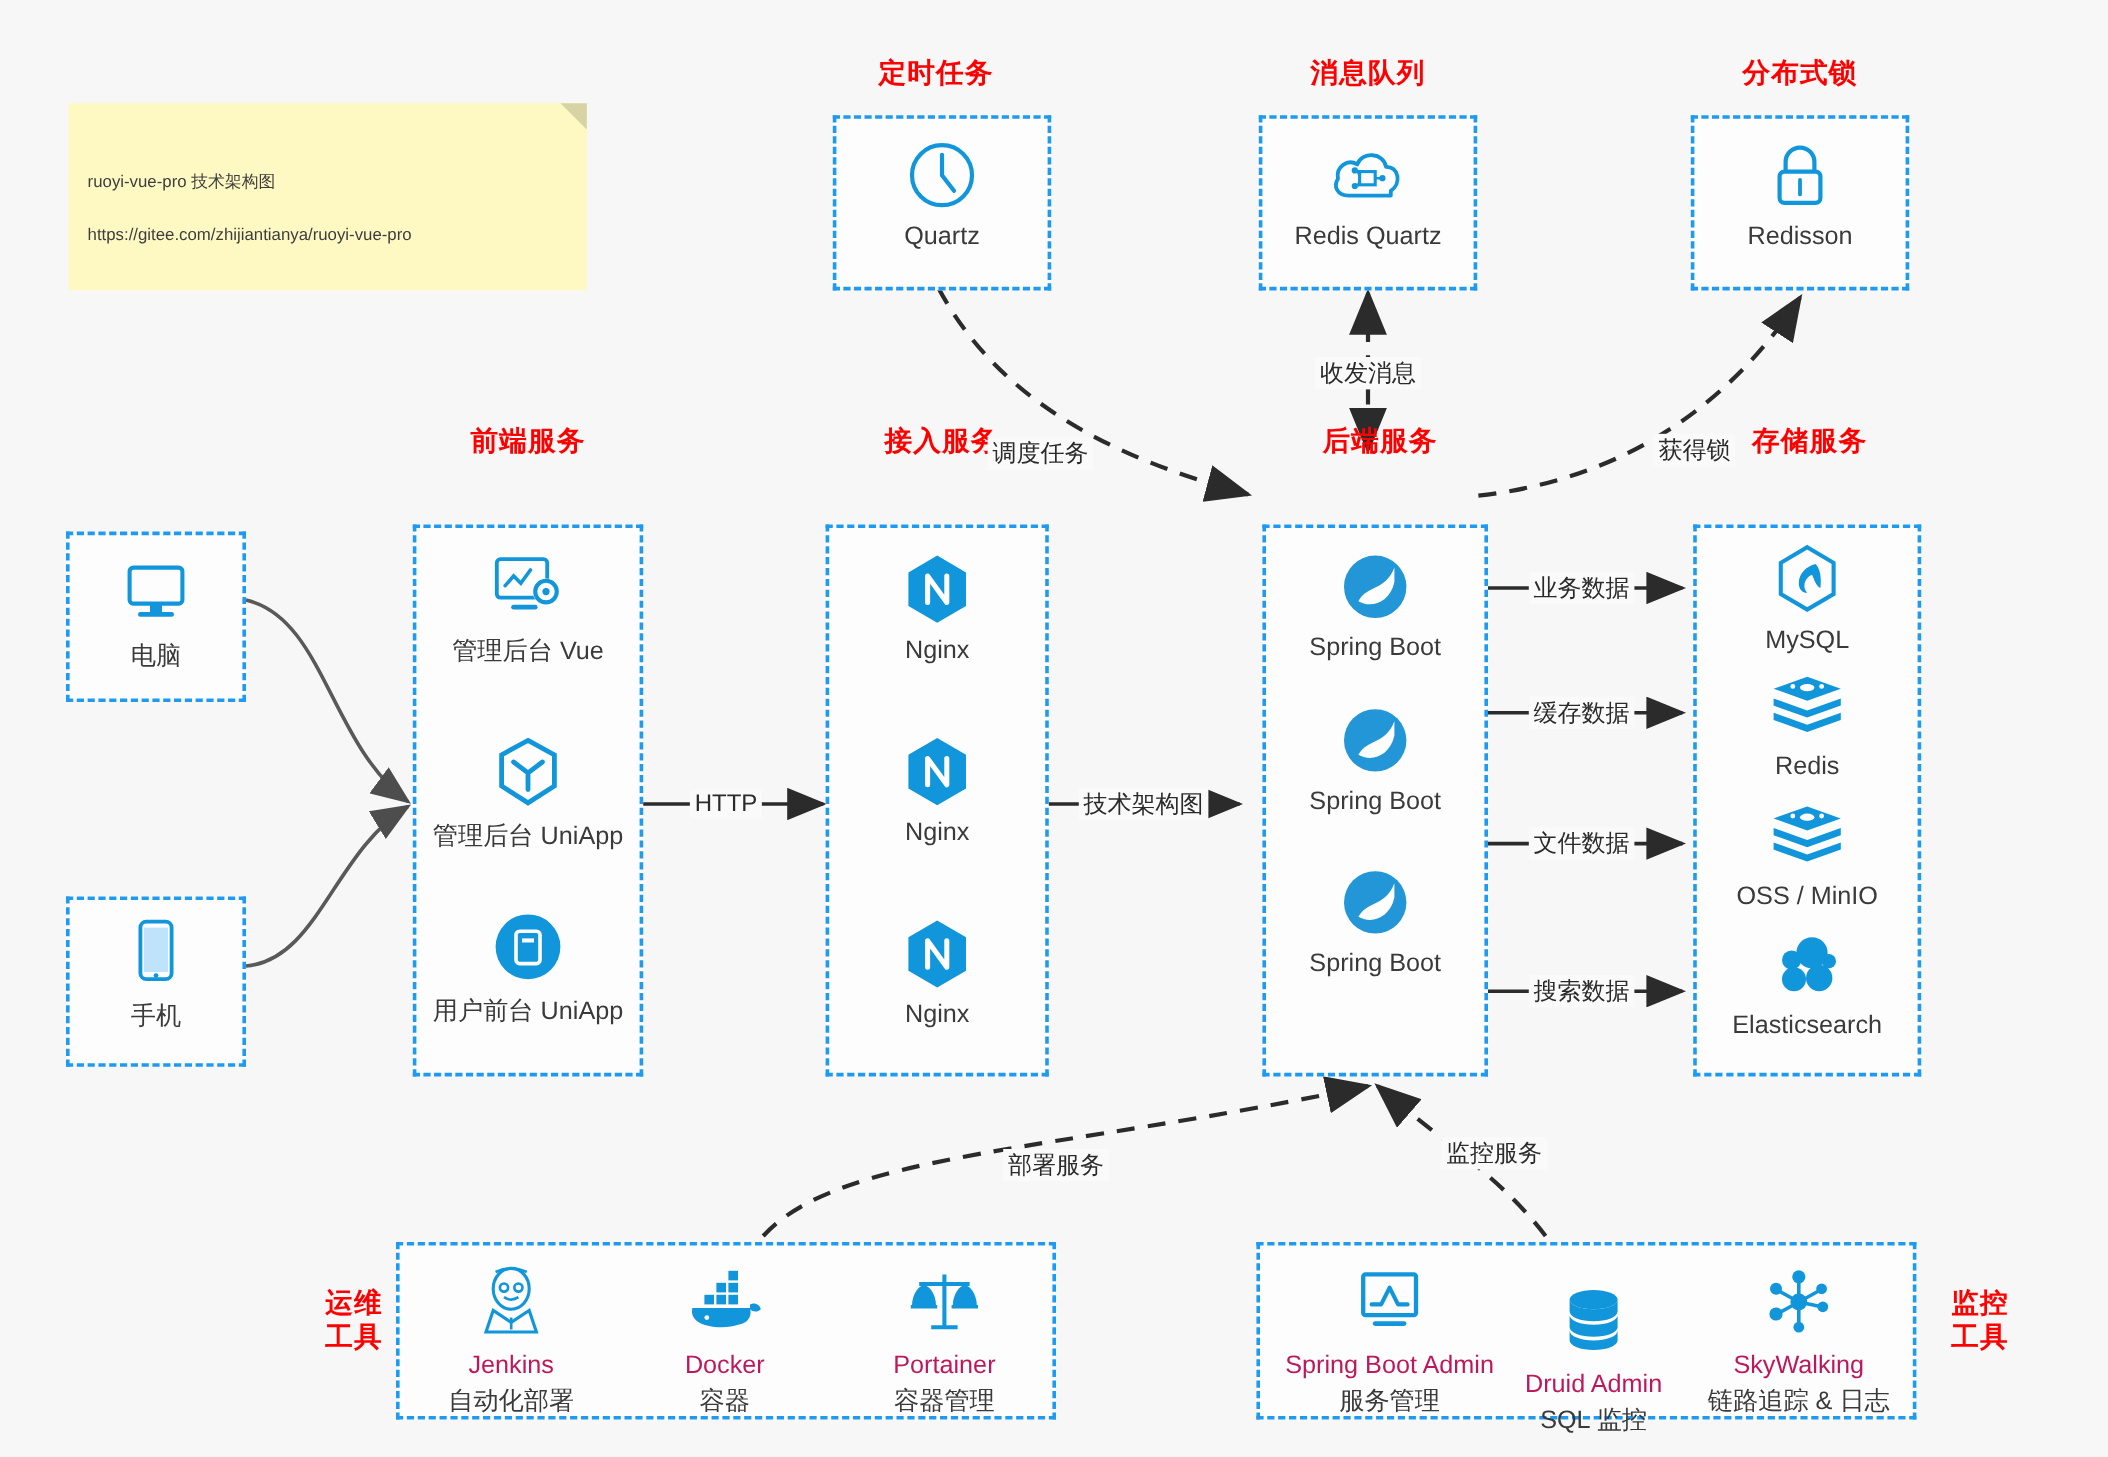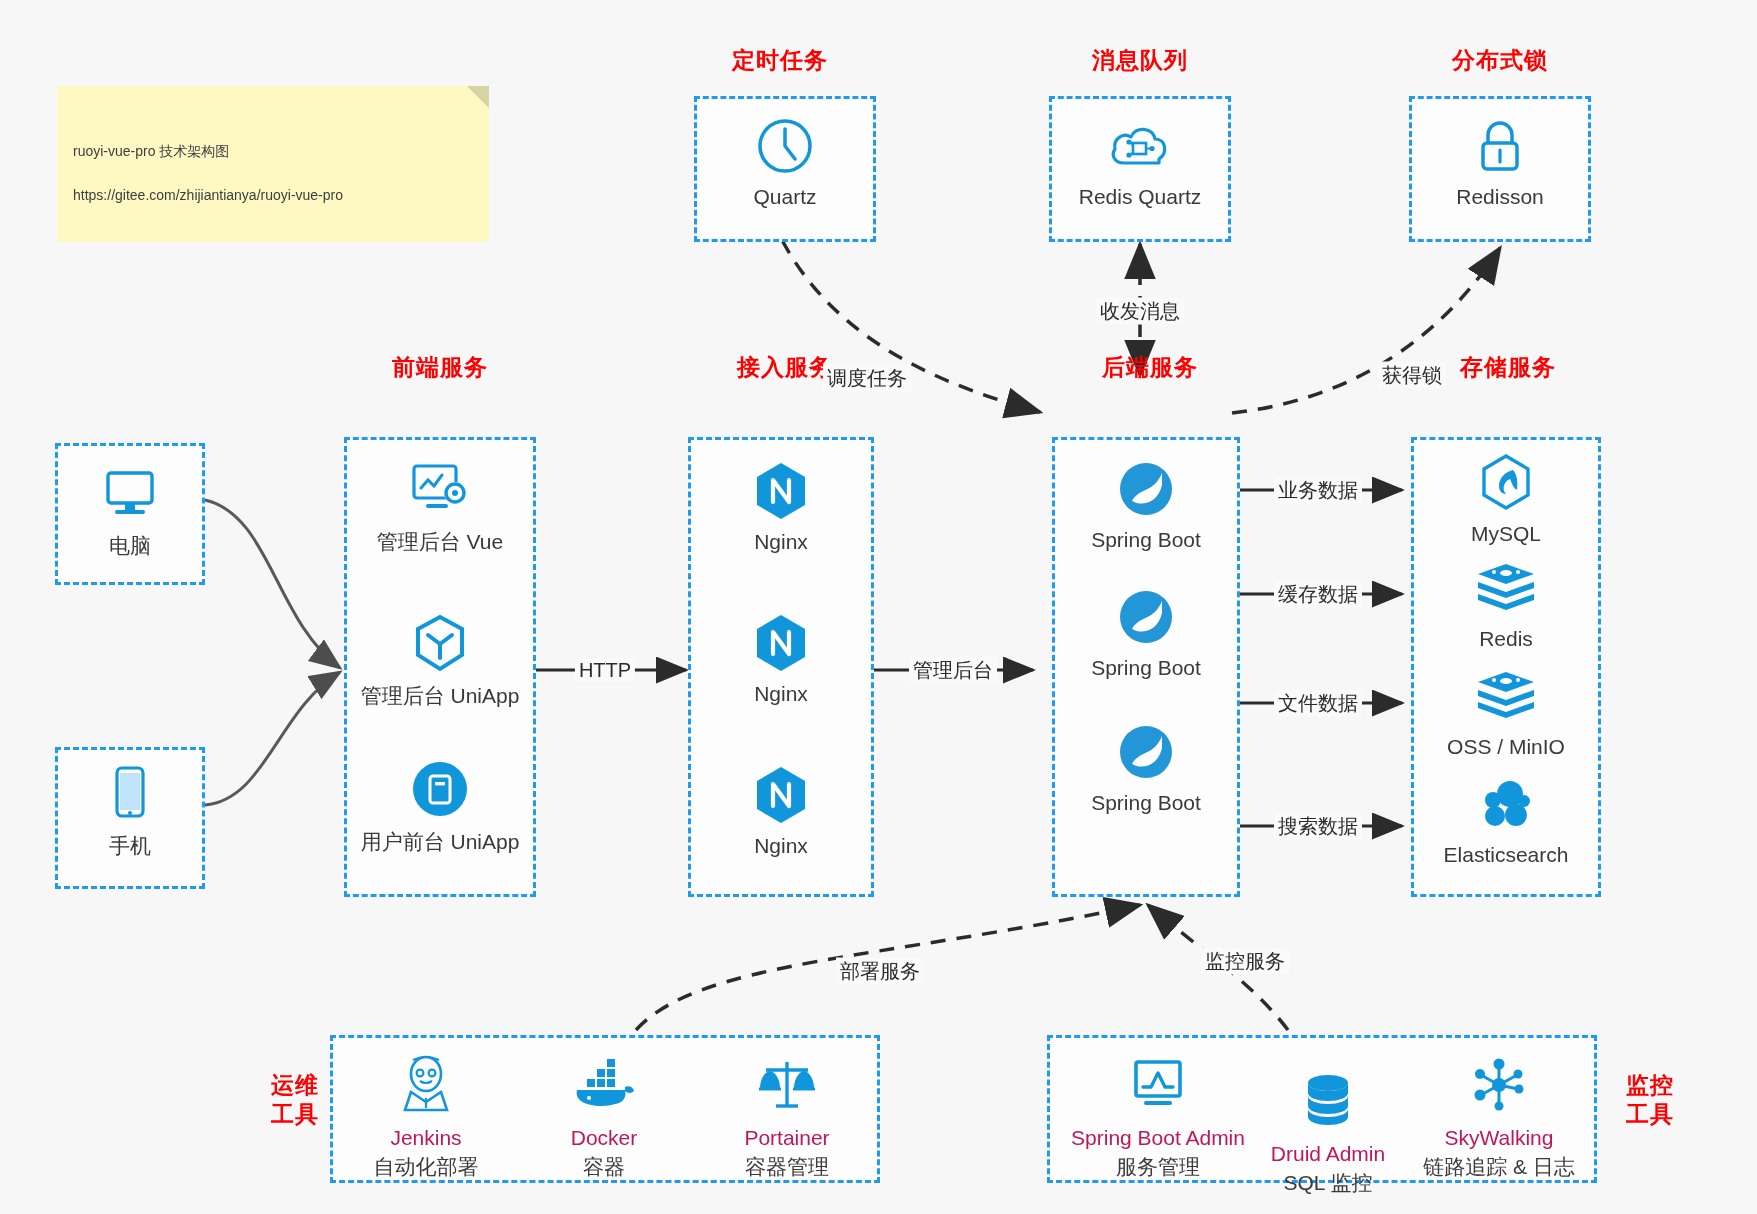--- a/index.html
+++ b/index.html
@@ -421,21 +421,21 @@
       </div>
       <div class="lbl">SkyWalking</div>
       <div class="sub">链路追踪 &amp; 日志</div>
     </div>
   </div>
 
   <div class="elabel" style="left:867px;top:378px;">调度任务</div>
   <div class="elabel" style="left:1140px;top:296px;margin-top:15px;">收发消息</div>
   <div class="elabel" style="left:1412px;top:375px;">获得锁</div>
   <div class="elabel en" style="left:605px;top:670px;">HTTP</div>
-  <div class="elabel" style="left:953px;top:670px;">管理后台</div>
+  <div class="elabel" style="left:953px;top:670px;">技术架构图</div>
   <div class="elabel" style="left:1318px;top:490px;">业务数据</div>
   <div class="elabel" style="left:1318px;top:594px;">缓存数据</div>
   <div class="elabel" style="left:1318px;top:703px;">文件数据</div>
   <div class="elabel" style="left:1318px;top:826px;">搜索数据</div>
   <div class="elabel" style="left:880px;top:971px;">部署服务</div>
   <div class="elabel" style="left:1245px;top:961px;">监控服务</div>
 
 </div>
 
 </body></html>

